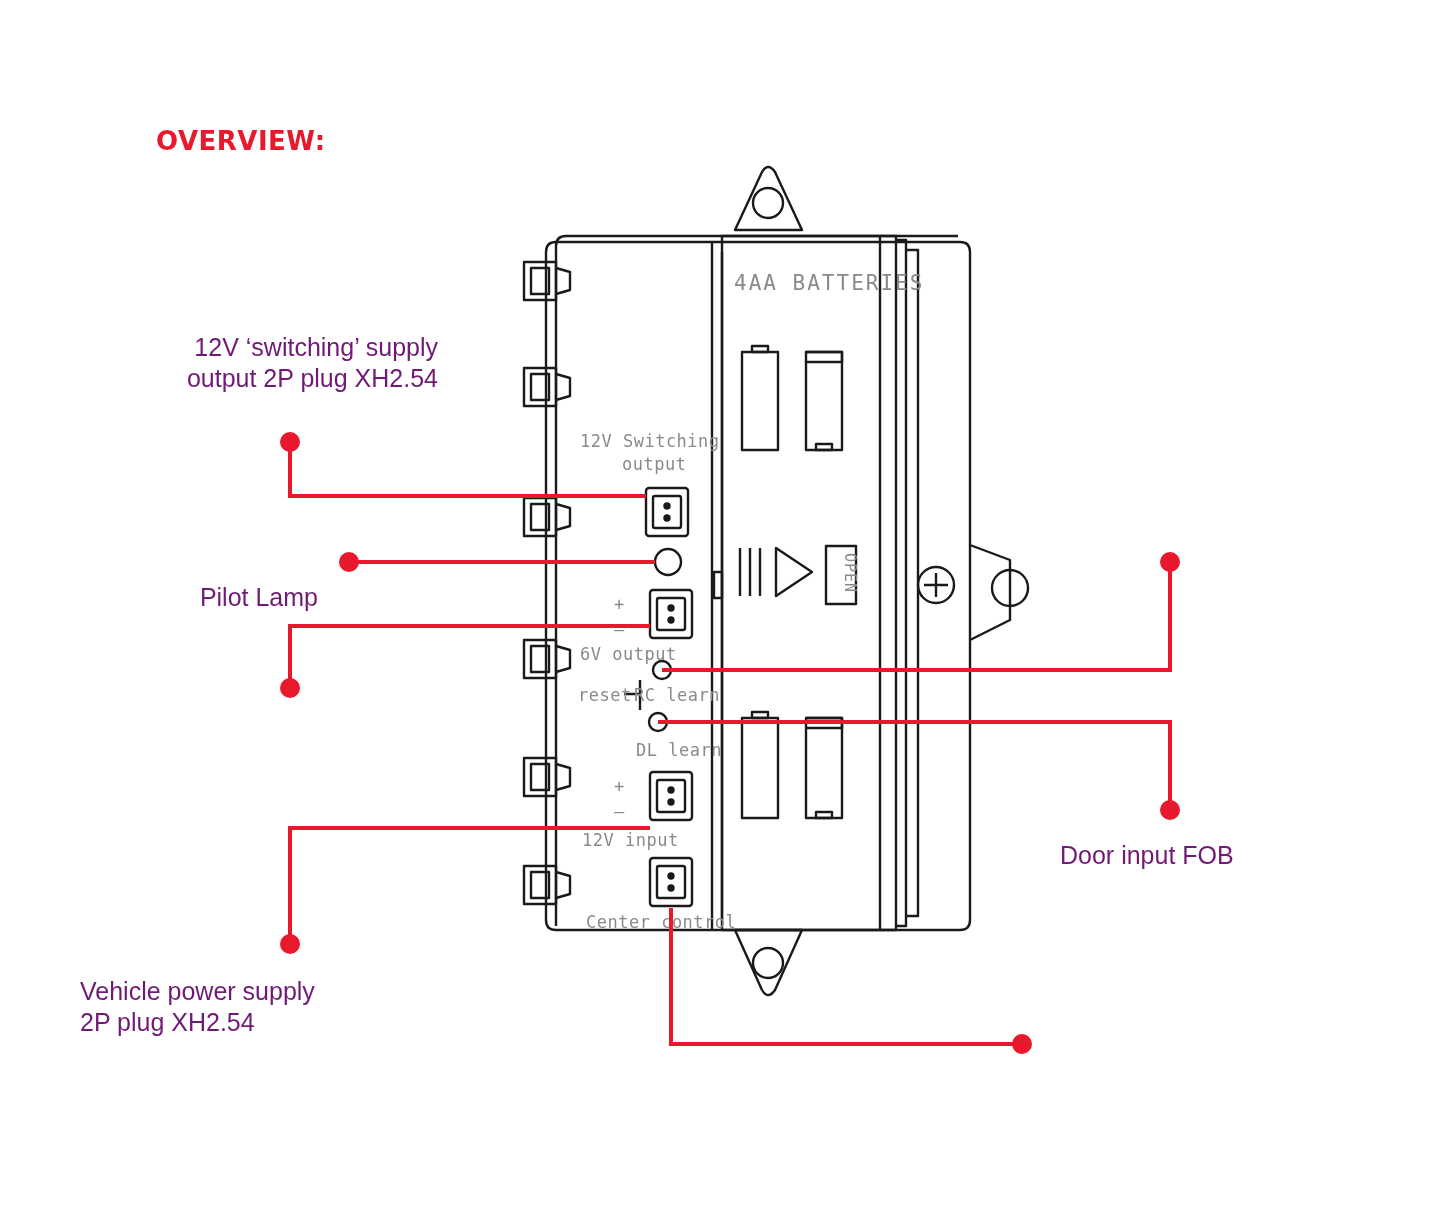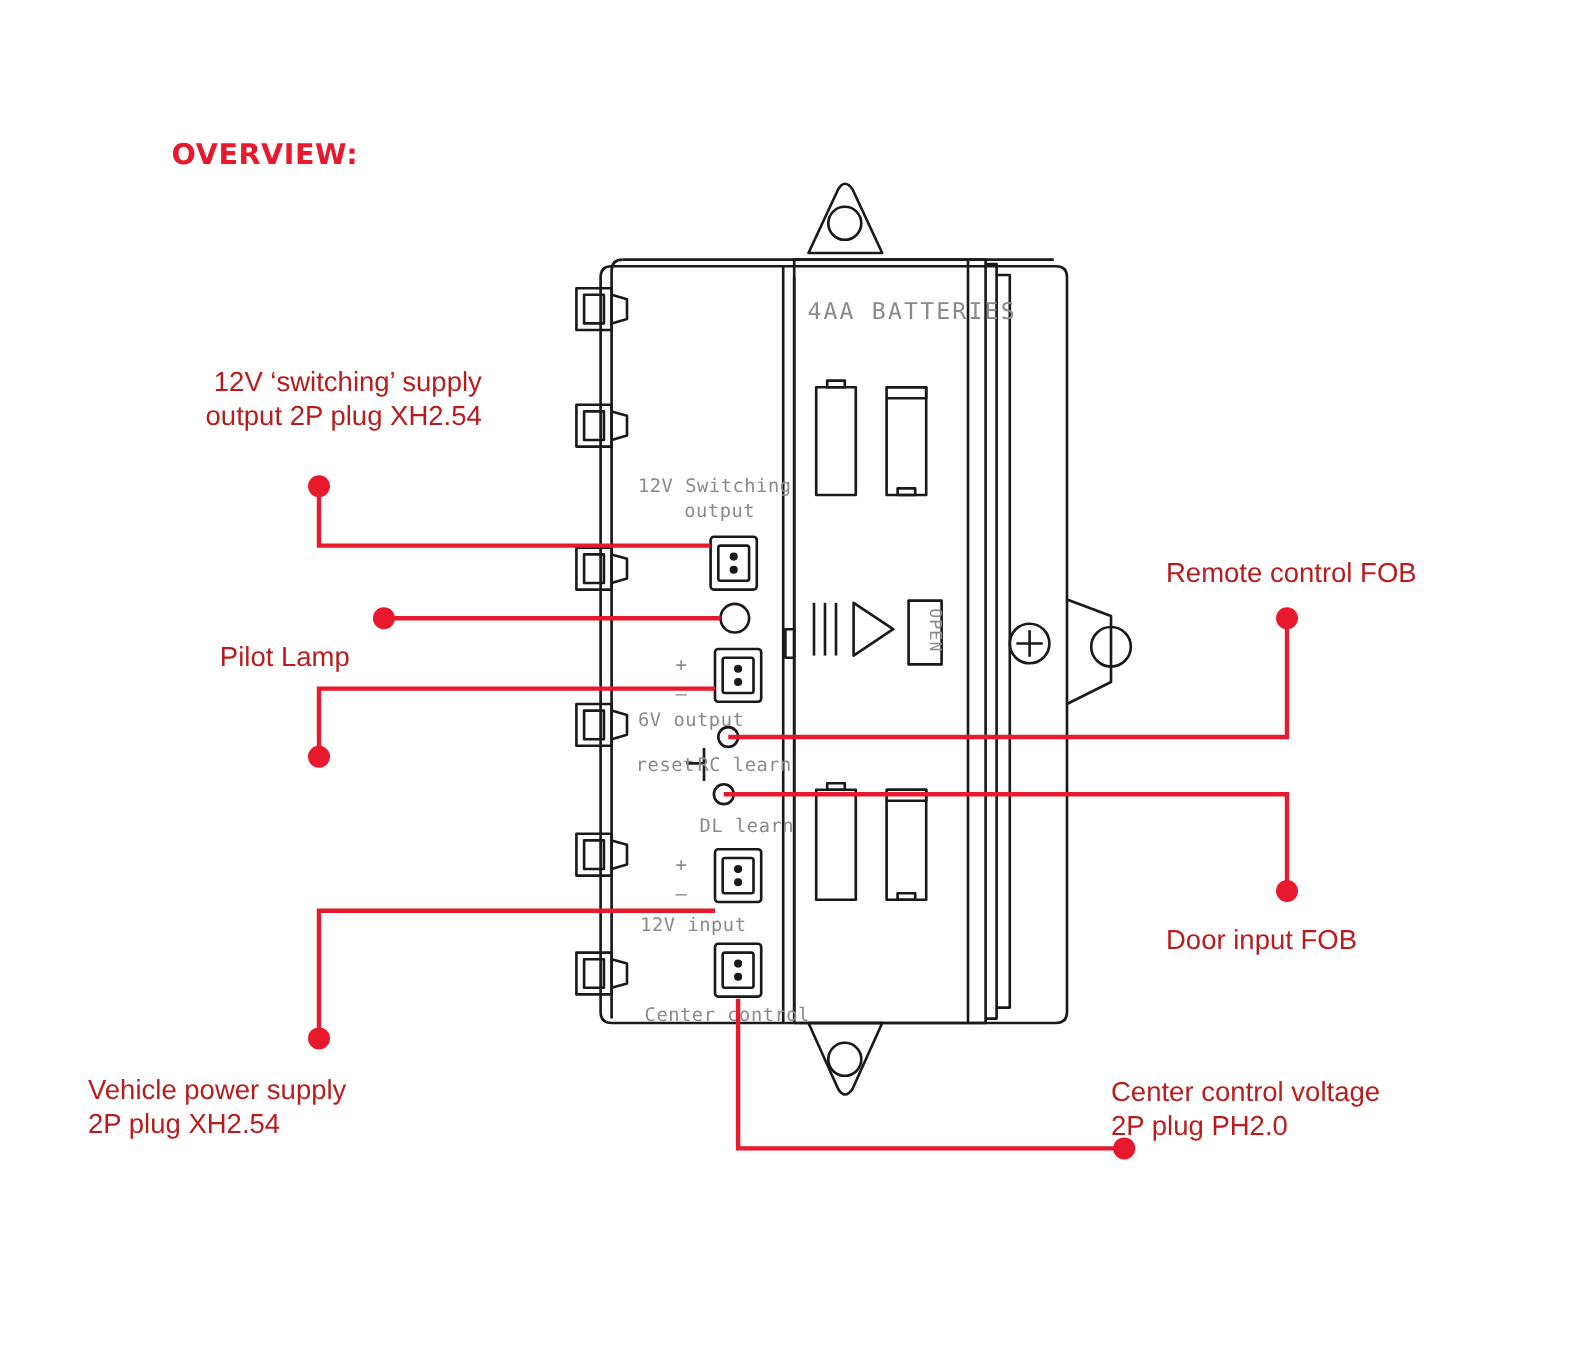--- a/index.html
+++ b/index.html
@@ -24,21 +24,21 @@
     font-size: 26px;
     font-weight: bold;
     letter-spacing: 0.5px;
     color: #e8192c;
     font-family: "DejaVu Sans", sans-serif;
     margin-left: 32px;
   }
   .callout-label {
     position: absolute;
     font-size: 25px;
-    color: #b91c1c;
+    color: #701a75;
     line-height: 1.25;
     white-space: pre-line;
   }
   .callout-label.right {
     text-align: right;
   }
   .callout-label.left {
     text-align: left;
   }
   .callout-label.center {
@@ -238,20 +238,17 @@
 
   <div class="callout-label right" style="left:60px; top:332px; width:378px;">12V ‘switching’ supply
 output 2P plug XH2.54</div>
 
   <div class="callout-label right" style="left:60px; top:538px; width:258px;margin-top:44px;">Pilot Lamp</div>
 
 
   <div class="callout-label center" style="left:80px; top:976px; width:420px;">Vehicle power supply
 2P plug XH2.54</div>
 
-  <div class="callout-label left" style="left:1060px; top:506px; width:340px;">Remote control FOB</div>
 
   <div class="callout-label left" style="left:1060px; top:840px; width:320px;">Door input FOB</div>
 
-  <div class="callout-label left" style="left:1010px; top:978px; width:400px;">Center control voltage
-2P plug PH2.0</div>
 
 </div>
 
 </body></html>

